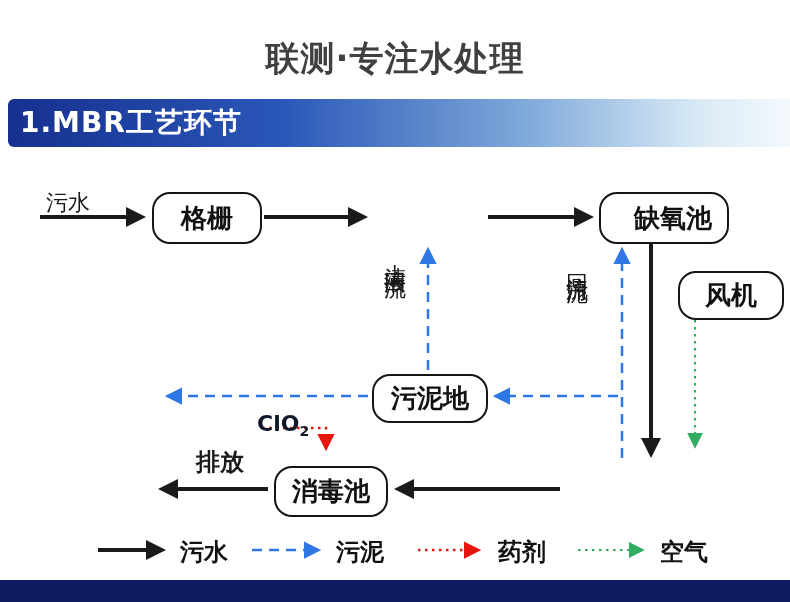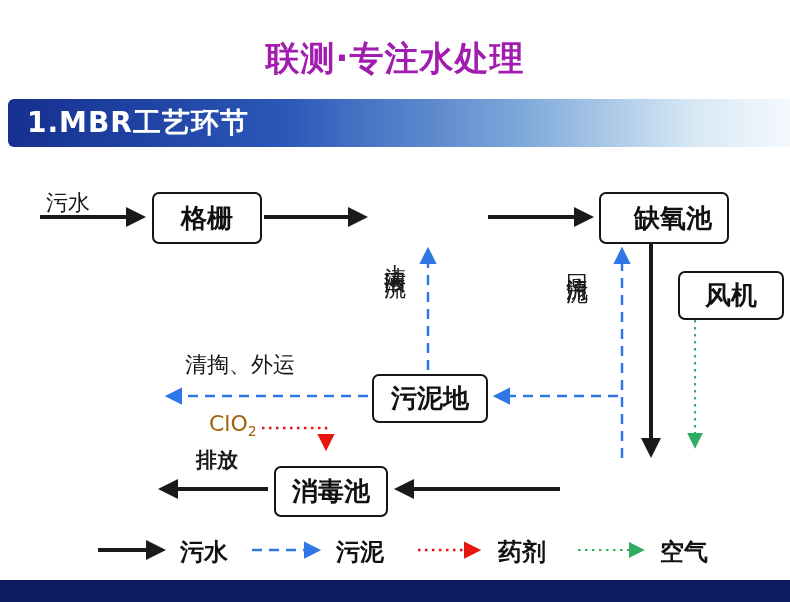--- a/index.html
+++ b/index.html
@@ -2,39 +2,39 @@
 <html><head>
 <meta charset="utf-8">
 <style>
   html,body{margin:0;padding:0;background:#ffffff;}
   #stage{
     position:relative;width:790px;height:602px;overflow:hidden;background:#ffffff;
     font-family:"DejaVu Sans","Liberation Sans",sans-serif;
   }
   .page-title{
     position:absolute;top:36px;left:0;width:100%;text-align:center;
-    font-size:34px;font-weight:bold;color:#a21caf;letter-spacing:1px;
+    font-size:34px;font-weight:bold;color:#404040;letter-spacing:1px;
   }
   .banner{
     position:absolute;left:8px;right:0;top:99px;height:48px;
     background:linear-gradient(90deg,#16308f 0%,#2a57b8 35%,#7ba6d9 65%,#d8e9f5 88%,#f4f9fd 100%);
     border-radius:6px 0 0 6px;display:flex;align-items:center;
   }
-  .banner-text{color:#ffffff;font-size:28px;font-weight:bold;padding-left:19px;letter-spacing:1px;}
+  .banner-text{color:#ffffff;font-size:28px;font-weight:bold;padding-left:12px;letter-spacing:1px;}
   .node{
     position:absolute;display:flex;align-items:center;justify-content:center;
-    background:#ffffff;border:2.5px solid #151515;border-radius:7px;
+    background:#ffffff;border:2.5px solid #151515;border-radius:18px;
     font-size:26px;font-weight:600;color:#111;white-space:nowrap;
   }
   .flabel{position:absolute;font-size:22px;color:#1a1a1a;white-space:nowrap;}
   .vtext{
     position:absolute;font-size:22px;color:#1a1a1a;
     writing-mode:vertical-rl;text-orientation:upright;letter-spacing:3px;line-height:1;
   }
-  .red{color:#a16207;font-weight:400;}
+  .red{color:#0f172a;font-weight:700;margin-left:48px;}
   .legend-label{position:absolute;top:536px;font-size:24px;color:#111;font-weight:600;}
   .footer-bar{position:absolute;left:0;right:0;bottom:0;height:22px;background:#0c1c5e;}
   svg.overlay{position:absolute;left:0;top:0;pointer-events:none;}
   sub{font-size:14px;}
 </style>
 </head>
 <body>
 
 <div id="stage">
 
@@ -84,25 +84,24 @@
 
   <div class="node" style="left:152px;top:192px;width:106px;height:48px;">格栅</div>
   <div class="node" style="left:599px;top:192px;width:108px;height:48px;padding-left:18px;">缺氧池</div>
   <div class="node" style="left:678px;top:271px;width:102px;height:45px;">风机</div>
   <div class="node" style="left:372px;top:374px;width:112px;height:45px;">污泥地</div>
   <div class="node" style="left:274px;top:466px;width:110px;height:47px;">消毒池</div>
 
   <div class="flabel" style="left:46px;top:188px;">污水</div>
   <div class="vtext" style="left:384px;top:246px;">上清液回流</div>
   <div class="vtext" style="left:566px;top:256px;">回流污泥</div>
-  <div class="flabel" style="left:185px;top:350px;">清掏、外运</div>
   <div class="flabel red" style="left:209px;top:411px;">
     <span>ClO</span><sub>2</sub>
   </div>
-  <div class="flabel" style="left:196px;top:446px;font-size:21px;font-weight:600;">排放</div>
+  <div class="flabel" style="left:196px;top:446px;font-size:24px;font-weight:600;">排放</div>
 
   <div class="legend-label" style="left:180px;">污水</div>
   <div class="legend-label" style="left:336px;">污泥</div>
   <div class="legend-label" style="left:498px;">药剂</div>
   <div class="legend-label" style="left:660px;">空气</div>
 
   <div class="footer-bar"></div>
 
 </div>
 

